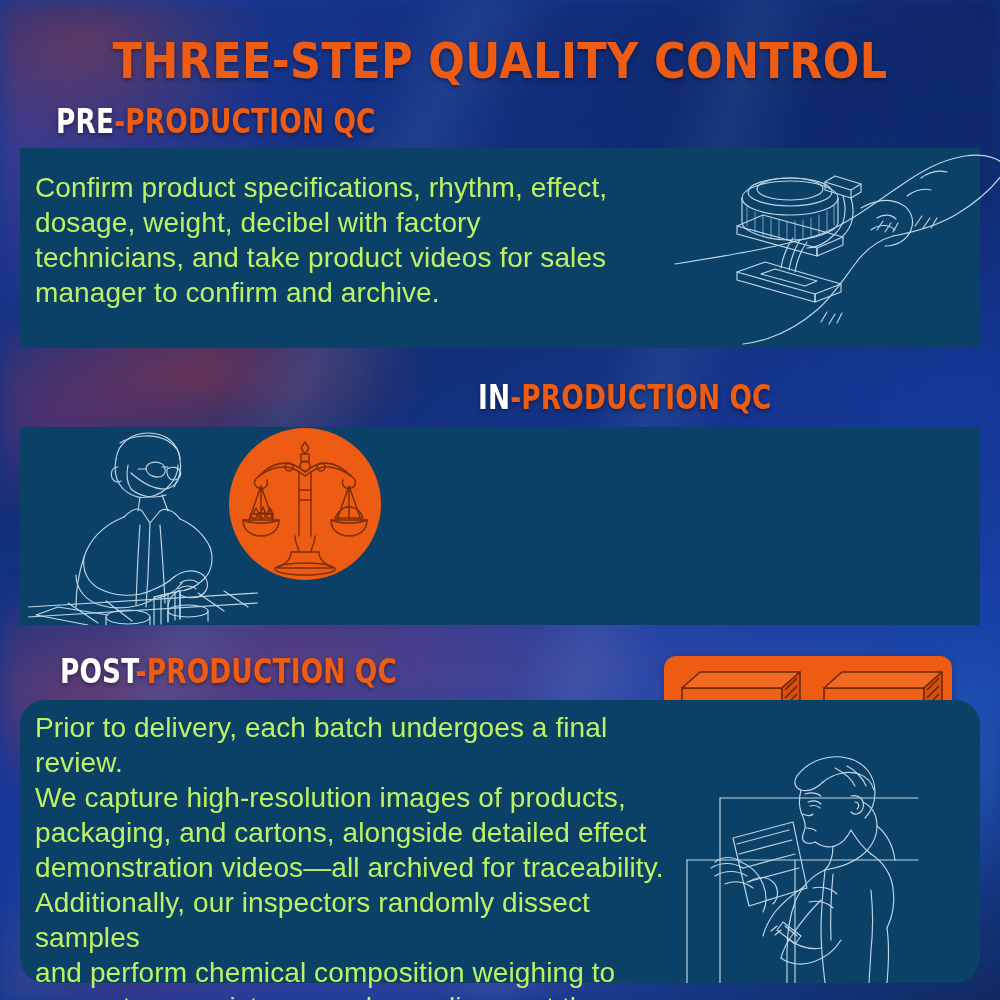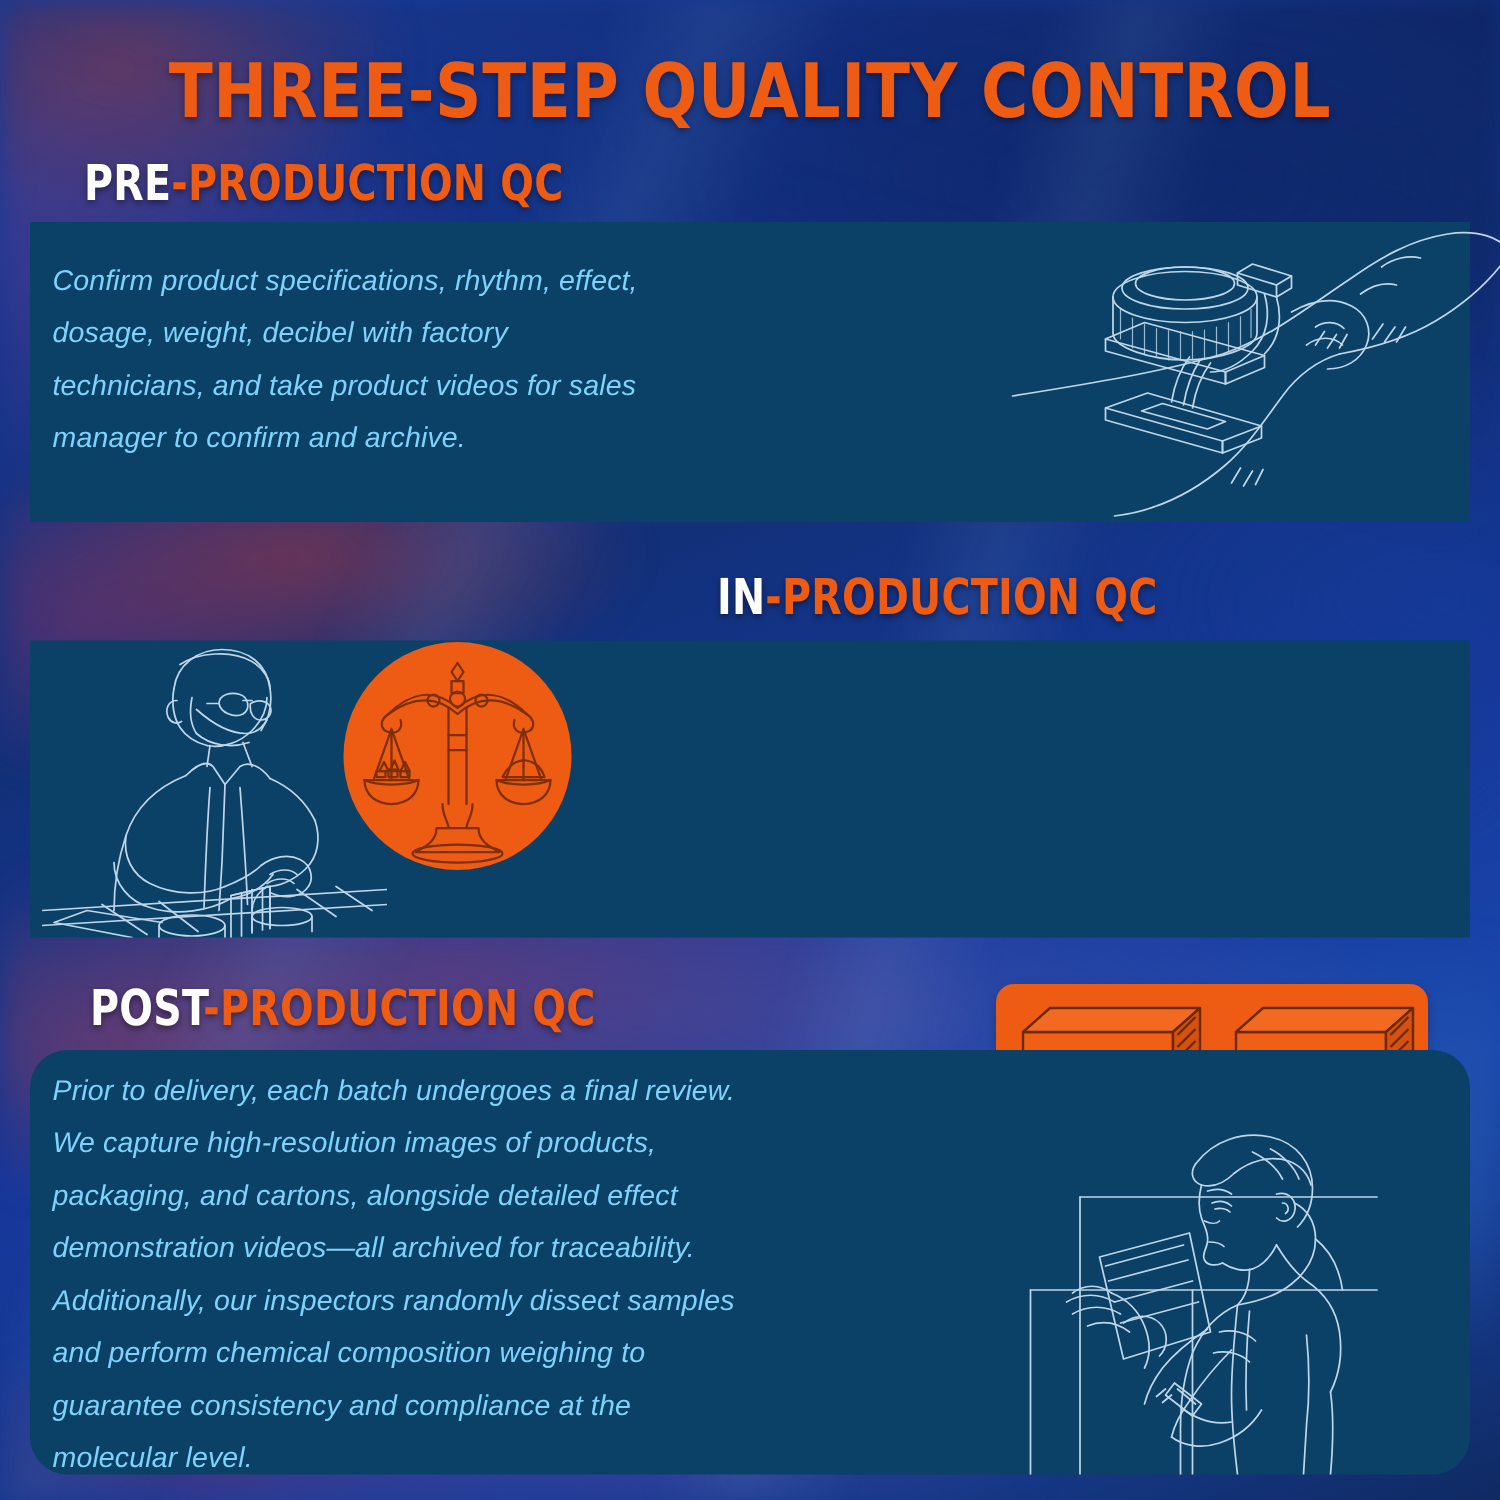--- a/index.html
+++ b/index.html
@@ -44,26 +44,25 @@
   .bg-vignette{
     background:radial-gradient(ellipse 120% 95% at 50% 45%, rgba(0,0,0,0) 55%, rgba(4,14,45,.55) 100%);
   }
 
   
   .panel{
     position:absolute;background:#0b4167;
   }
   .panel-body{
     position:absolute;
-    color:#7dd3fc;
-    font-size:19px;
+    color:#bef264;
+    font-size:28px;
     line-height:35px;
     letter-spacing:.1px;
     white-space:pre-line;
-    font-style:italic;
   }
 
   
   .main-title{
     position:absolute;left:0;right:0;top:32px;
     text-align:center;
     font-size:50px;
     font-weight:bold;
     color:#ee5b12;
     letter-spacing:.5px;

